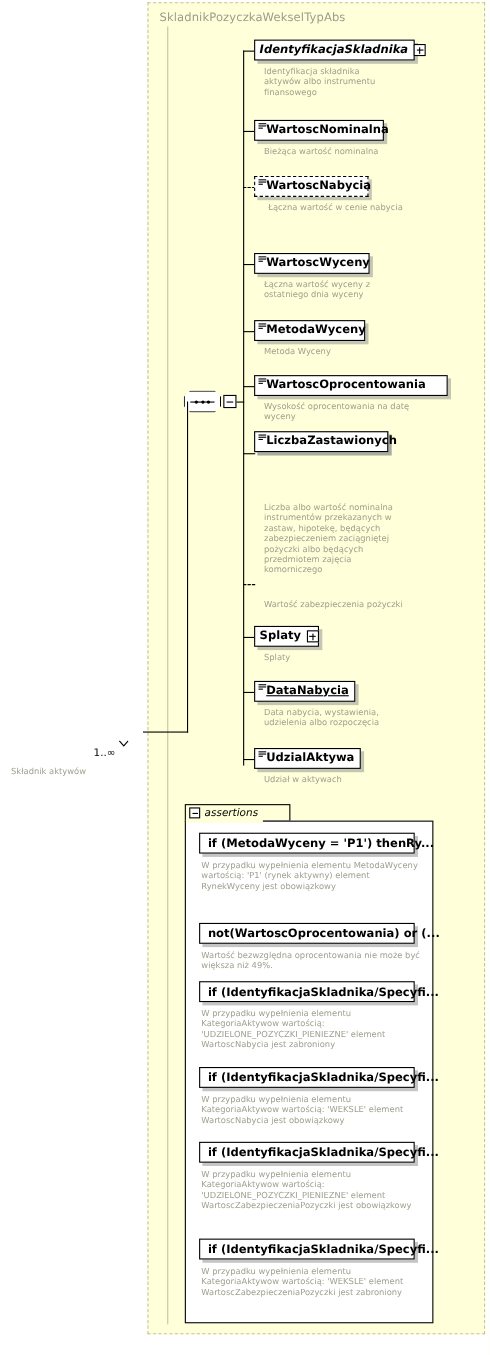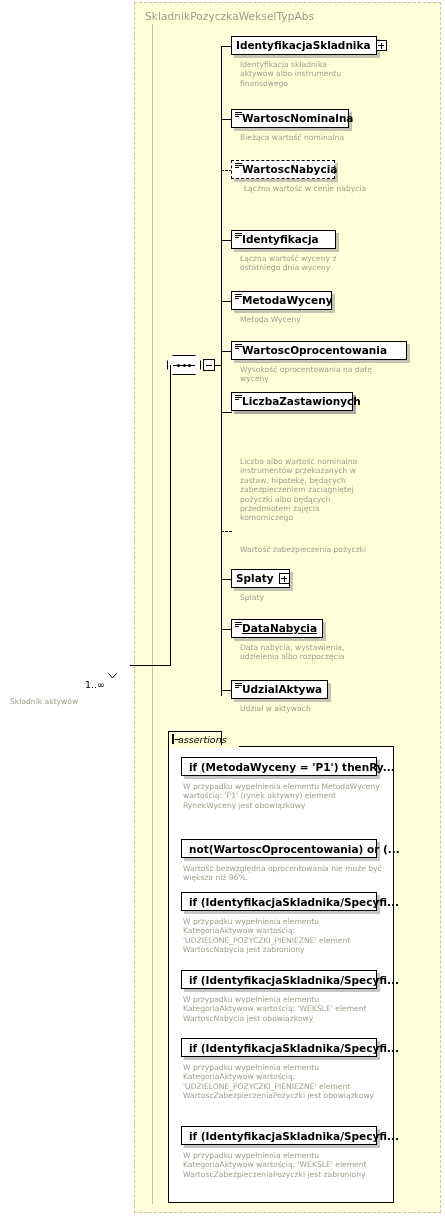--- a/index.html
+++ b/index.html
@@ -230,21 +230,21 @@
   <div class="vline" style="left:170px; top:365px; height:301px;"></div>
 
   <div style="position:absolute; left:203px; top:359px; width:12px; height:12px; border:1.2px solid #000; background:#fff;">
     <div style="position:absolute; left:2px; top:5px; width:6px; height:1.4px; background:#000;"></div>
   </div>
   <div class="hline" style="left:215px; top:365px; width:7px;"></div>
 
   <div class="vline" style="left:221px; top:46px; width:1px; height:650px;"></div>
 
   <div class="hline" style="left:221px; top:46px; width:11px;"></div>
-  <div class="node" style="left:231px; top:36px; width:146px;">
+  <div class="node" style="left:231px; top:36px; width:146px;font-style:italic;">
     <span class="label">IdentyfikacjaSkladnika</span>
     <span class="expander plus"></span>
   </div>
   <div class="doc" style="left:240px; top:60px; width:120px;">Identyfikacja składnika aktywów albo instrumentu finansowego</div>
 
   <div class="hline" style="left:221px; top:119px; width:11px;"></div>
   <div class="node has-icon" style="left:231px; top:109px; width:118px;">
     <span class="tri-icon">
         <i></i>
         <i></i>
@@ -265,21 +265,21 @@
   </div>
   <div class="doc" style="left:240px; top:184px; width:130px;text-align:center;">Łączna wartość w cenie nabycia</div>
 
   <div class="hline" style="left:221px; top:240px; width:11px;"></div>
   <div class="node has-icon" style="left:231px; top:230px; width:105px;">
     <span class="tri-icon">
         <i></i>
         <i></i>
         <i></i>
       </span>
-    <span class="label">Identyfikacja</span>
+    <span class="label">WartoscWyceny</span>
   </div>
   <div class="doc" style="left:240px; top:254px; width:135px;">Łączna wartość wyceny z ostatniego dnia wyceny</div>
 
   <div class="hline" style="left:221px; top:301px; width:11px;"></div>
   <div class="node has-icon" style="left:231px; top:291px; width:101px;">
     <span class="tri-icon">
         <i></i>
         <i></i>
         <i></i>
       </span>
@@ -335,40 +335,40 @@
   <div class="node has-icon" style="left:231px; top:680px; width:97px;">
     <span class="tri-icon">
         <i></i>
         <i></i>
         <i></i>
       </span>
     <span class="label">UdzialAktywa</span>
   </div>
   <div class="doc" style="left:240px; top:704px; width:130px;">Udział w aktywach</div>
 
-  <div class="assert-tab" style="left:168px; top:731px; width:54px;">
+  <div class="assert-tab" style="left:168px; top:731px; width:96px;">
     <span style="position:relative; width:10px; height:10px; border:1.2px solid #000; background:#fff; display:inline-block;">
       <span style="position:absolute; left:1.5px; top:4px; width:5.5px; height:1.3px; background:#000; display:block;"></span>
     </span>
     <span class="lbl">assertions</span>
   </div>
 
   <div class="assert-inner" style="left:168px; top:746px; width:226px; height:457px;"></div>
 
   <div style="position:absolute; left:169px; top:745px; width:70px; height:3px; background:#ffffd9;"></div>
 
   <div class="assert-item" style="left:181px; top:757px; width:196px;">
     <span class="label">if (MetodaWyceny = 'P1') thenRy...</span>
   </div>
   <div class="assert-doc" style="left:183px; top:782px;">W przypadku wypełnienia elementu MetodaWyceny wartością: 'P1' (rynek aktywny) element RynekWyceny jest obowiązkowy</div>
 
   <div class="assert-item" style="left:181px; top:839px; width:196px;">
     <span class="label">not(WartoscOprocentowania) or (...</span>
   </div>
-  <div class="assert-doc" style="left:183px; top:864px;">Wartość bezwzględna oprocentowania nie może być większa niż 96%.</div>
+  <div class="assert-doc" style="left:183px; top:864px;">Wartość bezwzględna oprocentowania nie może być większa niż 49%.</div>
 
   <div class="assert-item" style="left:181px; top:892px; width:196px;">
     <span class="label">if (IdentyfikacjaSkladnika/Specyfi...</span>
   </div>
   <div class="assert-doc" style="left:183px; top:917px;">W przypadku wypełnienia elementu KategoriaAktywow wartością: 'UDZIELONE_POZYCZKI_PIENIEZNE' element WartoscNabycia jest zabroniony</div>
 
   <div class="assert-item" style="left:181px; top:970px; width:196px;">
     <span class="label">if (IdentyfikacjaSkladnika/Specyfi...</span>
   </div>
   <div class="assert-doc" style="left:183px; top:995px;">W przypadku wypełnienia elementu KategoriaAktywow wartością: 'WEKSLE' element WartoscNabycia jest obowiązkowy</div>

